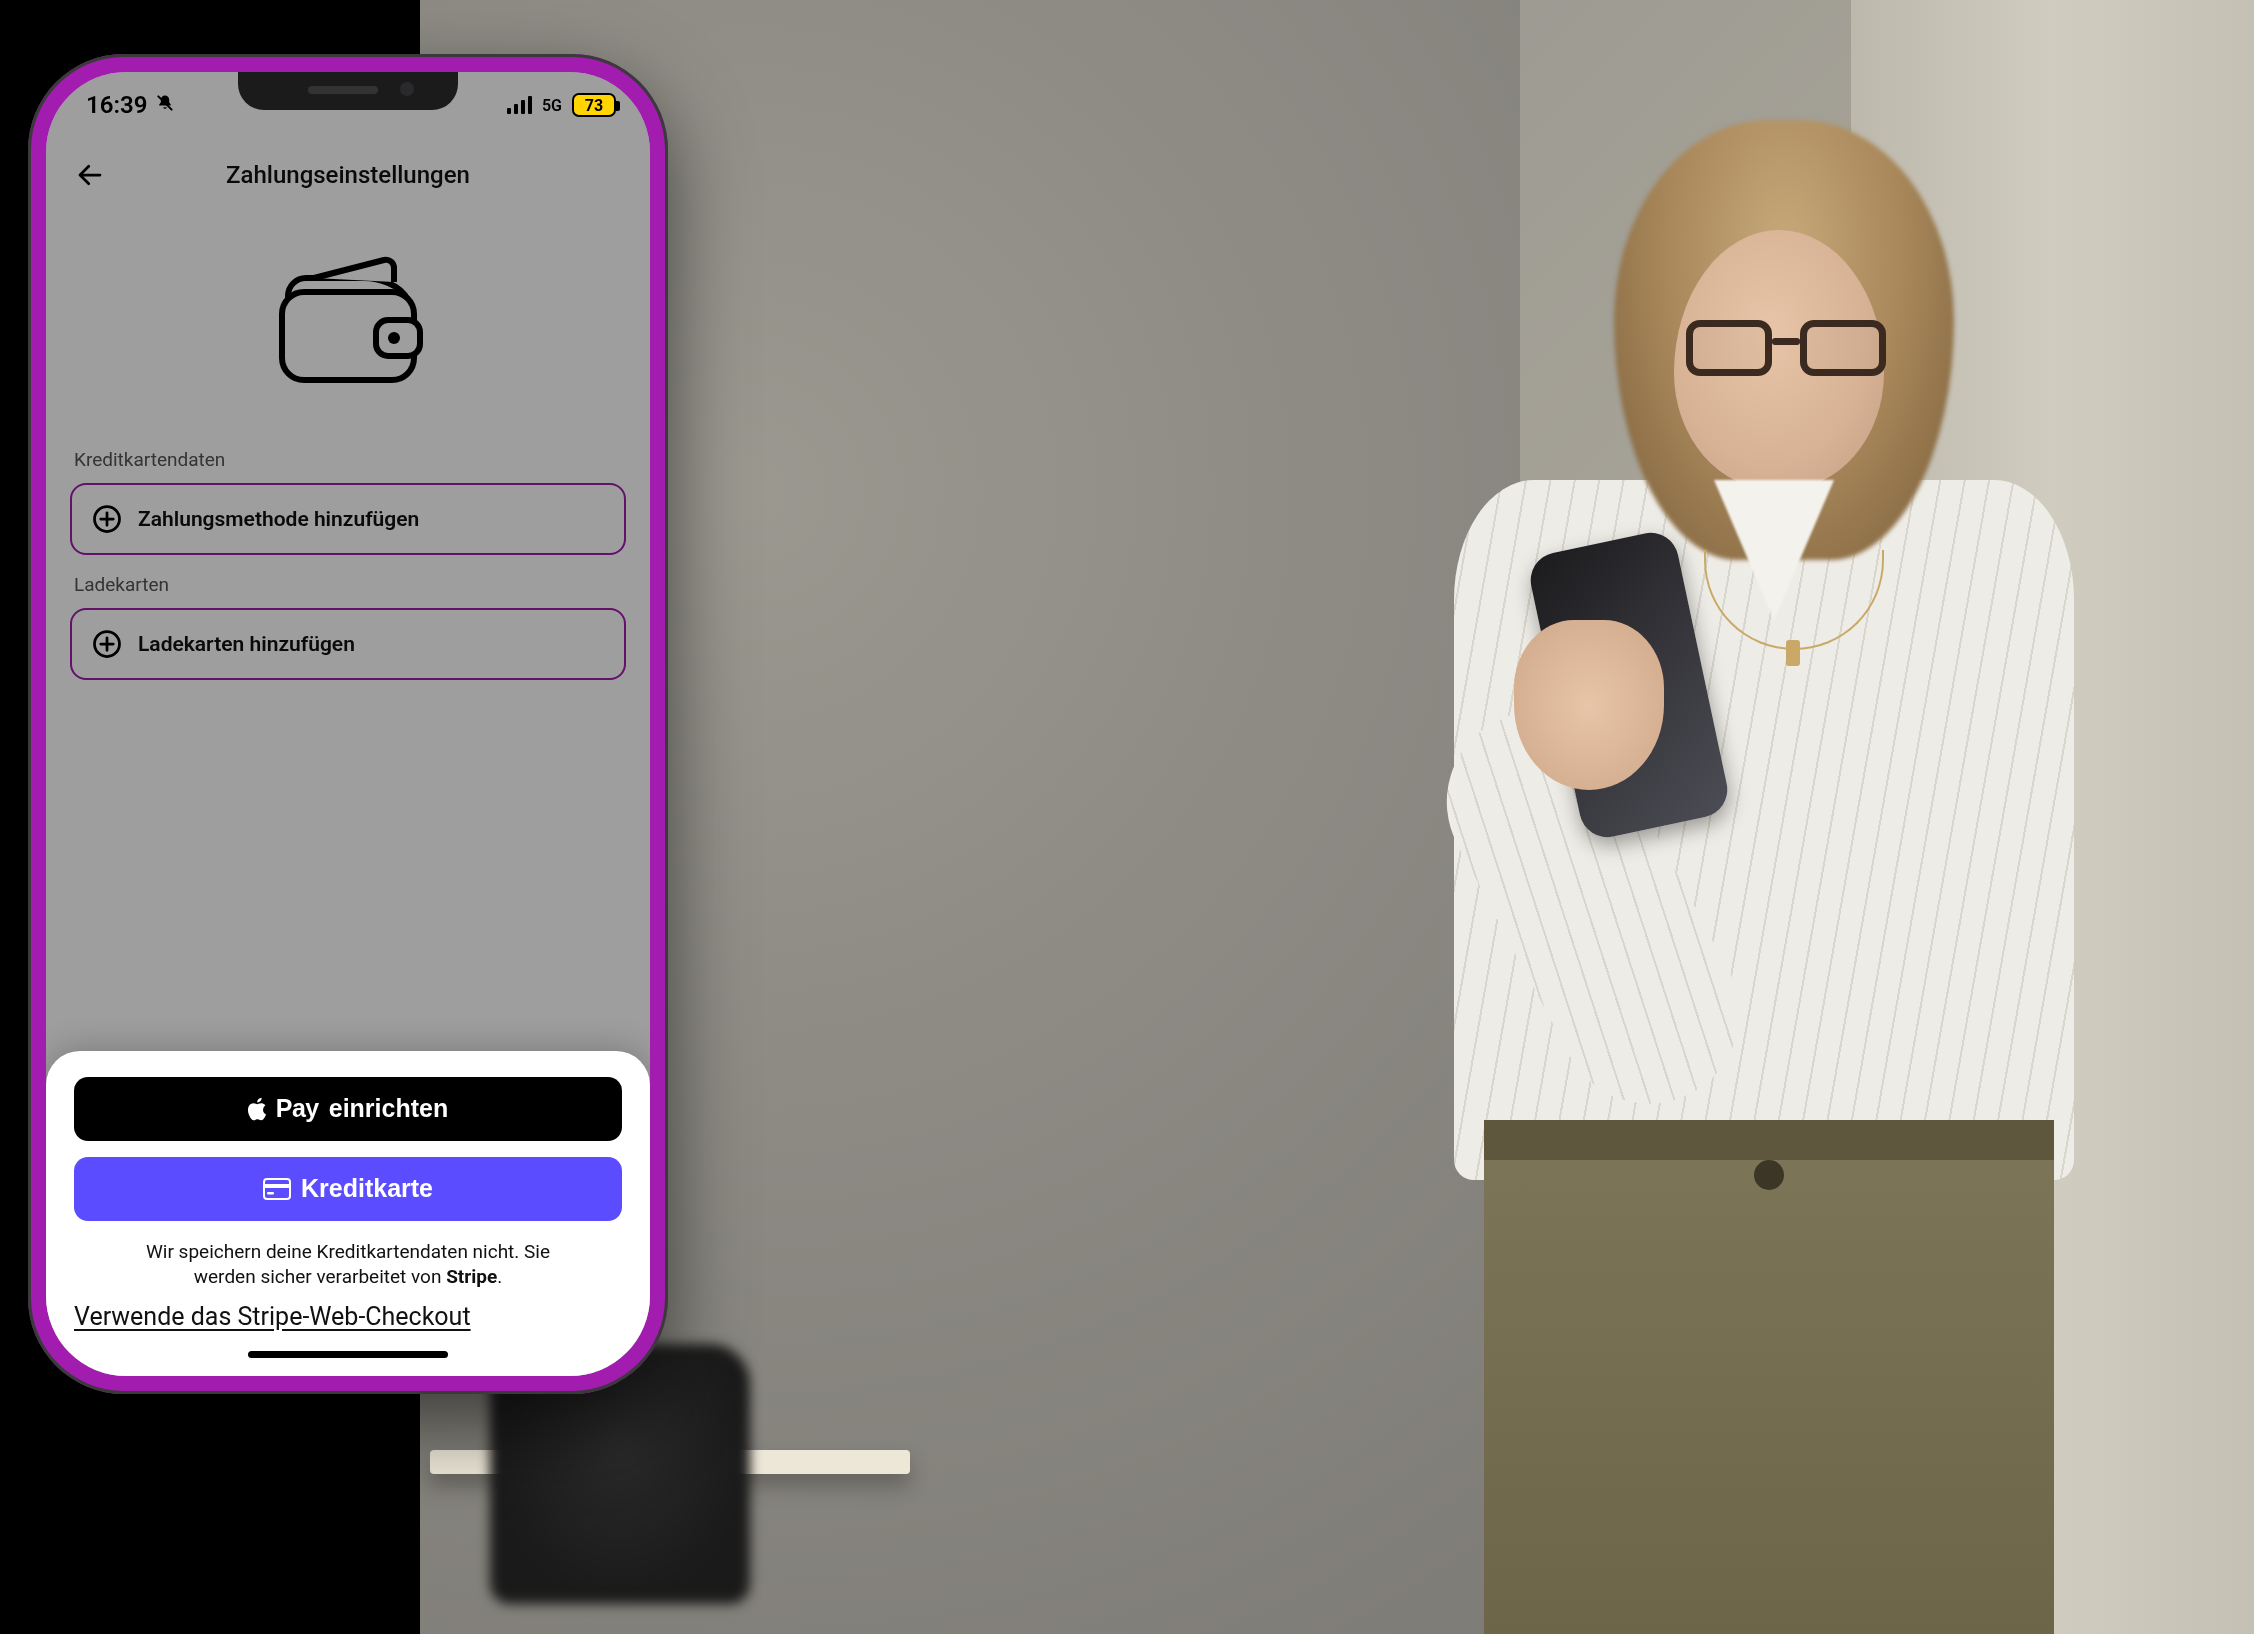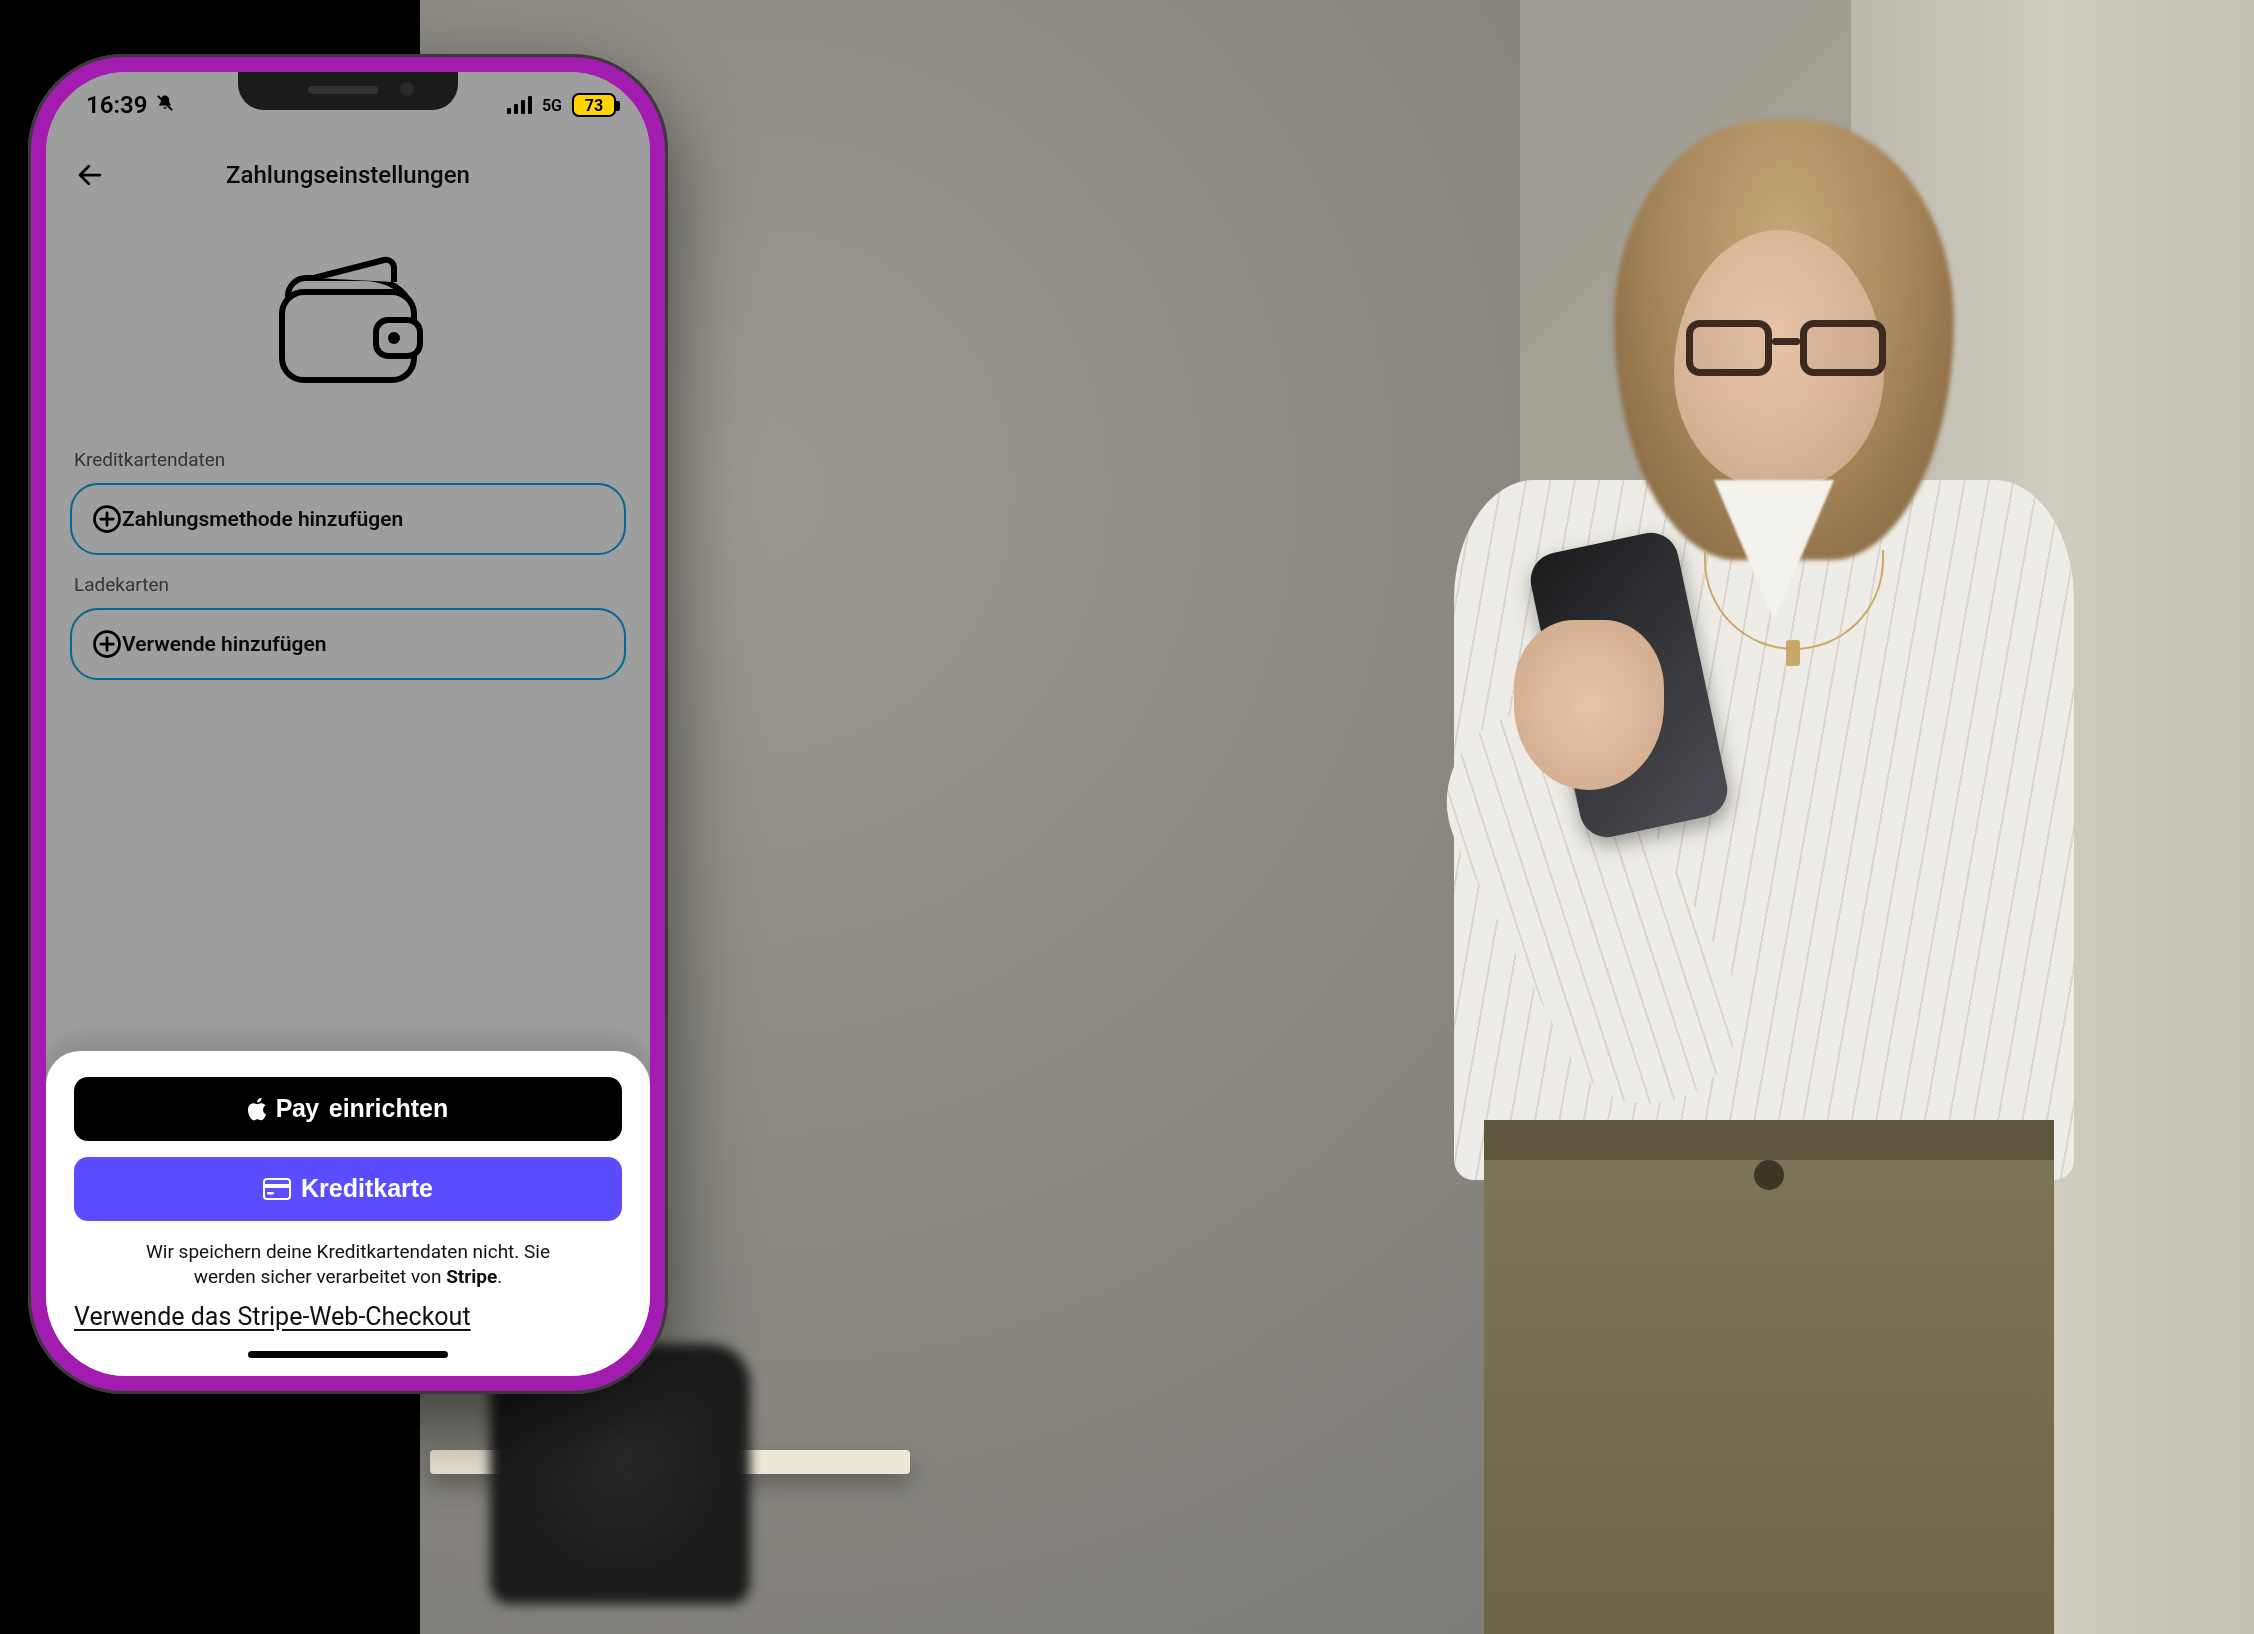--- a/index.html
+++ b/index.html
@@ -309,24 +309,25 @@
     padding: 28px 0 40px;
   }
   .section-label {
     font-size: 19px;
     color: #555;
     margin: 18px 4px 12px;
   }
   .list-row {
     display: flex;
     align-items: center;
+    gap: 16px;
     height: 72px;
     padding: 0 20px;
-    border: 2px solid #0ea5e9;
-    border-radius: 28px;
+    border: 2px solid #a21caf;
+    border-radius: 16px;
     font-size: 21px;
     font-weight: 600;
     color: #111;
     cursor: pointer;
     background: #fff;
   }
   .list-row .plus-circle {
     width: 30px; height: 30px;
     flex-shrink: 0;
   }
@@ -477,21 +478,21 @@
         </svg>
         <span>Zahlungsmethode hinzufügen</span>
       </div>
 
       <div class="section-label">Ladekarten</div>
       <div class="list-row">
         <svg class="plus-circle" viewBox="0 0 24 24">
           <circle cx="12" cy="12" r="10" fill="none" stroke="#000" stroke-width="2.2"></circle>
           <path d="M12 7v10M7 12h10" stroke="#000" stroke-width="2.2" stroke-linecap="round"></path>
         </svg>
-        <span>Verwende hinzufügen</span>
+        <span>Ladekarten hinzufügen</span>
       </div>
     </div>
 
     <div class="dim-layer"></div>
 
     <div class="sheet">
       <button class="pay-btn apple">
         <span class="apple-pay-label">
           <svg width="22" height="26" viewBox="0 0 24 28">
             <path fill="#fff" d="M16.4 14.7c0-3 2.5-4.5 2.6-4.6-1.4-2.1-3.6-2.4-4.4-2.4-1.9-.2-3.6 1.1-4.6 1.1s-2.4-1.1-4-1.1C4 7.7 2.1 8.9 1 10.7c-2.2 3.8-.6 9.4 1.5 12.5 1 1.5 2.3 3.2 3.9 3.1 1.6-.1 2.2-1 4-1s2.4 1 4 1 2.7-1.5 3.7-3c1.2-1.7 1.6-3.4 1.7-3.5-.1 0-3.4-1.3-3.4-5.1zM13.6 5.4c.8-1 1.4-2.4 1.2-3.8-1.2.1-2.7.8-3.5 1.8-.8.9-1.4 2.3-1.2 3.6 1.3.1 2.7-.7 3.5-1.6z"></path>

